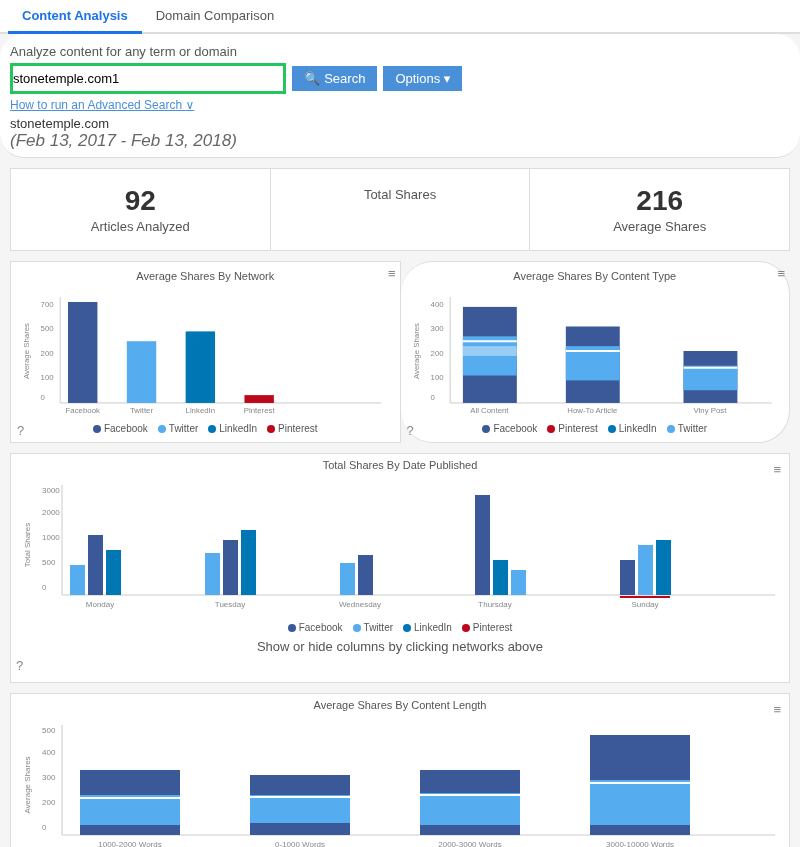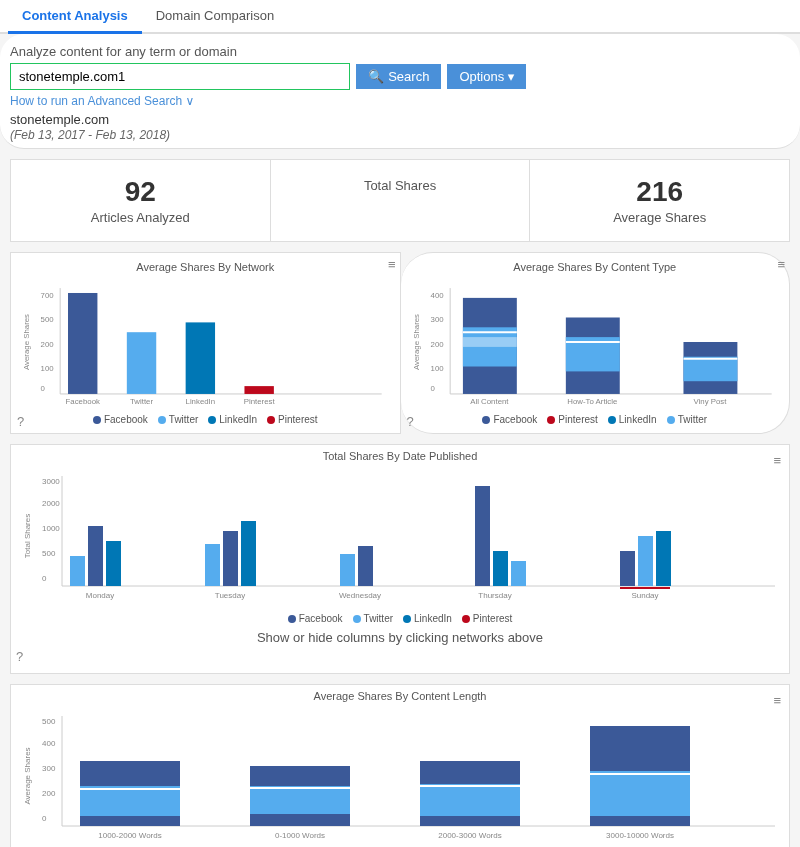--- a/index.html
+++ b/index.html
@@ -7,26 +7,26 @@
 
     
     .tabs { display: flex; background: #fff; border-bottom: 2px solid #ddd; padding: 0 8px; }
     .tab { padding: 8px 14px; cursor: pointer; font-size: 13px; color: #555; border-bottom: 3px solid transparent; margin-bottom: -2px; }
     .tab.active { color: #1a73e8; border-bottom-color: #1a73e8; font-weight: bold; }
 
     
     .search-area { background: #fff; padding: 10px 10px 6px; border-bottom: 1px solid #ddd; border-radius: 24px; }
     .search-label { font-size: 13px; color: #555; margin-bottom: 4px; }
     .search-row { display: flex; align-items: center; gap: 6px; }
-    .search-input { border: 1px solid #22c55e; padding: 5px 8px; font-size: 13px; width: 340px; outline: none; }
+    .search-input { border: 3px solid #22c55e; padding: 5px 0; font-size: 13px; width: 276px; outline: none; }
     .search-btn { background: #4a90d9; color: #fff; border: none; padding: 5px 12px; cursor: pointer; font-size: 13px; display: flex; align-items: center; gap: 4px; }
     .options-btn { background: #4a90d9; color: #fff; border: none; padding: 5px 12px; cursor: pointer; font-size: 13px; }
-    .advanced-link { color: #4a90d9; font-size: 12px; cursor: pointer; margin-top: 4px; display: inline-block; }
+    .advanced-link { color: #4a90d9; font-size: 12px; cursor: pointer; margin-top: 4px; display: inline-block; text-decoration: underline; }
     .domain-info { font-size: 13px; color: #333; margin-top: 4px; }
-    .domain-info .date { color: #666; font-style: italic; font-size: 12px; }
+    .domain-info .date { color: #666; font-style: italic; font-size: 17px; }
 
     
     .stats-row { display: flex; gap: 0; margin: 10px 10px; }
     .stat-box { flex: 1; background: #fff; border: 1px solid #ddd; padding: 16px 10px; text-align: center; }
     .stat-box + .stat-box { border-left: none; }
     .stat-number { font-size: 28px; font-weight: bold; color: #333; }
     .stat-label { font-size: 13px; color: #555; margin-top: 2px; }
 
     
     .charts-row { display: flex; gap: 0; margin: 0 10px 10px; }

